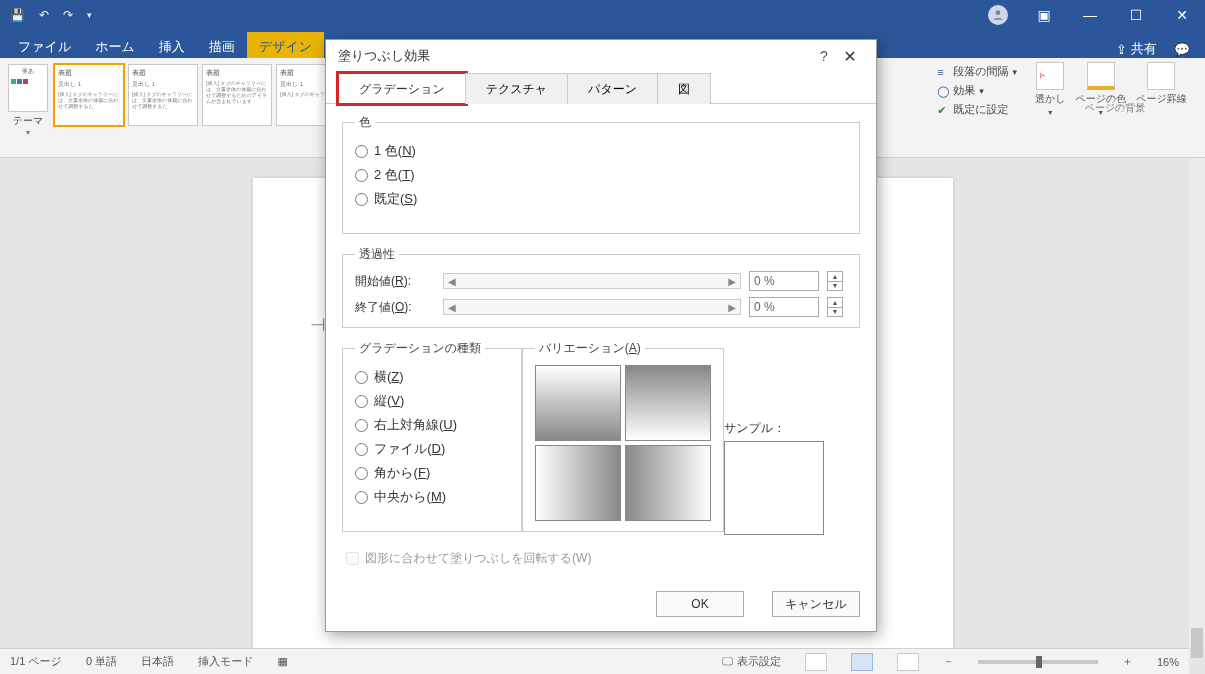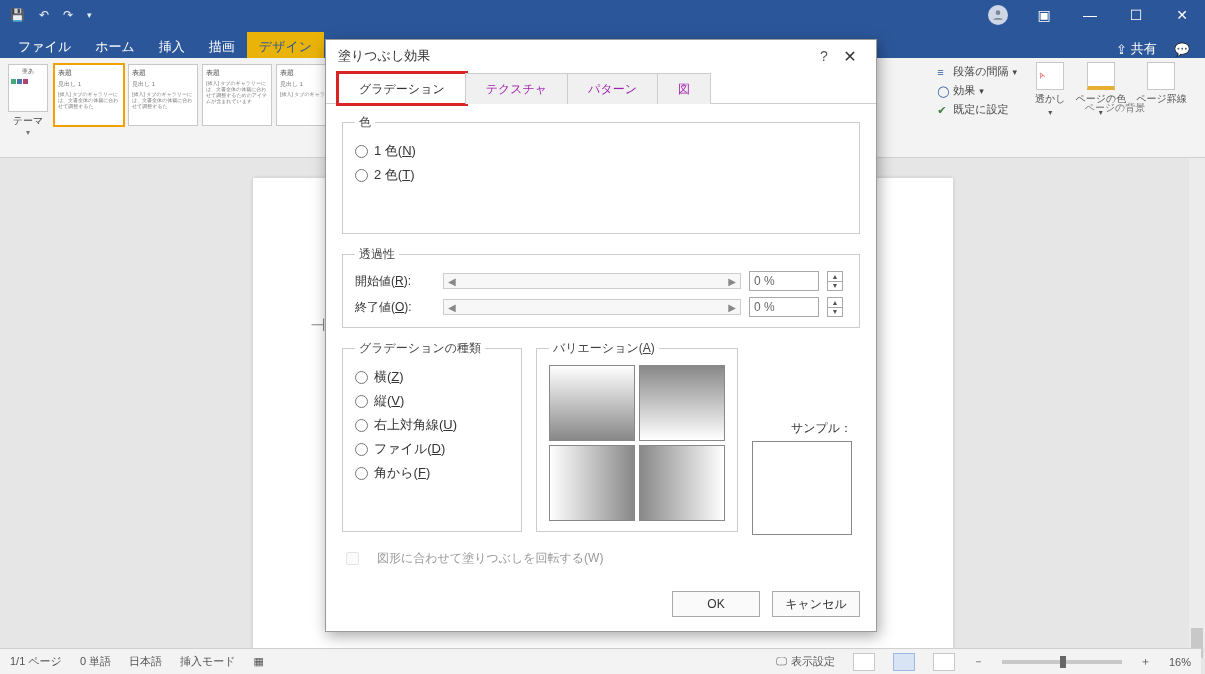--- a/index.html
+++ b/index.html
@@ -37,71 +37,71 @@
   .pagebg-group .item { display:flex; flex-direction:column; align-items:center; font-size:10px; color:#555; gap:2px; }
   .pagebg-group .item .ic { width:28px; height:28px; border:1px solid #c8c8c8; background:#fff; }
   .group-label { position:absolute; bottom:2px; font-size:10px; color:#777; width:100%; text-align:center; }
 
   
   .doc-area { position:absolute; top:158px; left:0; right:0; bottom:26px; background:#e6e6e6; display:flex; justify-content:center; overflow:hidden; }
   .page { width:700px; background:#fff; margin-top:20px; box-shadow:0 0 4px rgba(0,0,0,.15); height:500px; position:relative; }
   .cursor-mark { position:absolute; left:310px; top:314px; color:#888; font-size:18px; }
 
   
-  .statusbar { position:absolute; bottom:0; left:0; right:4px; height:26px; background:#f3f3f3; border-top:1px solid #d0d0d0; display:flex; align-items:center; font-size:11px; color:#555; padding:0 10px; gap:18px; }
+  .statusbar { position:absolute; bottom:0; left:0; right:16px; height:26px; background:#f3f3f3; border-top:1px solid #d0d0d0; display:flex; align-items:center; font-size:11px; color:#555; padding:0 10px; gap:24px; }
   .statusbar .spacer { flex:1; }
   .statusbar .viewbtn { width:22px; height:18px; border:1px solid #c8c8c8; background:#fff; }
   .statusbar .viewbtn.active { background:#d8e3f3; border-color:#9db7e0; }
   .zoom-slider { width:120px; height:4px; background:#c8c8c8; position:relative; }
   .zoom-slider .thumb { position:absolute; left:58px; top:-4px; width:6px; height:12px; background:#666; }
 
   
   .vscroll { position:absolute; right:0; top:158px; bottom:26px; width:16px; background:#ececec; }
   .vscroll .track-thumb { position:absolute; top:470px; height:30px; left:2px; right:2px; background:#c8c8c8; }
 
   
   .dialog { position:absolute; left:325px; top:18px; width:552px; background:#fff; border:1px solid #9a9a9a; box-shadow:2px 4px 14px rgba(0,0,0,.35); z-index:100;margin-top:21px; }
   .dialog .dlg-title { height:32px; display:flex; align-items:center; padding:0 12px; font-size:13px; color:#333; }
   .dialog .dlg-title .spacer { flex:1; }
   .dialog .dlg-title .help { font-size:14px; color:#555; width:24px; text-align:center; }
   .dialog .dlg-title .close { font-size:16px; color:#333; width:28px; text-align:center; }
 
   .dlg-tabs { display:flex; border-bottom:1px solid #ccc; padding-left:12px; gap:0; }
-  .dlg-tabs .t { padding:7px 20px 6px; font-size:12px; color:#a21caf; border:1px solid transparent; border-bottom:none; position:relative; top:1px; background:#f0f0f0; border-color:#ccc; margin-right:-1px; }
+  .dlg-tabs .t { padding:7px 20px 6px; font-size:12px; color:#000000; border:1px solid transparent; border-bottom:none; position:relative; top:1px; background:#f0f0f0; border-color:#ccc; margin-right:-1px; }
   .dlg-tabs .t.active { background:#fff; color:#333; }
   .dlg-tabs .t.highlighted { outline:3px solid #d82424; outline-offset:-1px; }
 
   .dlg-body { padding:10px 16px 14px; font-size:12px; color:#333; }
   fieldset { border:1px solid #ccc; padding:8px 12px 10px; margin-bottom:12px; }
   legend { padding:0 4px; font-size:12px; color:#444; }
   .radio-row { display:flex; align-items:center; gap:6px; padding:3px 0; font-size:13px; }
   .radio-row input[type=radio] { width:13px; height:13px; }
 
   .trans-grid { display:grid; grid-template-columns:80px 1fr 70px 20px; gap:6px 8px; align-items:center; }
   .trans-grid .slider { height:16px; border:1px solid #ccc; background:#f7f7f7; position:relative; display:flex; align-items:center; justify-content:space-between; padding:0 4px; }
   .trans-grid .slider .arrow { color:#888; font-size:10px; }
   .num-input { border:1px solid #aaa; height:20px; padding:0 4px; font-size:12px; color:#666; background:#fff; display:flex; align-items:center; }
   .spin { width:16px; height:20px; border:1px solid #aaa; display:flex; flex-direction:column; }
   .spin div { flex:1; display:flex; align-items:center; justify-content:center; font-size:7px; color:#555; border-bottom:1px solid #aaa; }
   .spin div:last-child { border-bottom:none; }
 
-  .lower-row { display:flex; gap:14px; }
+  .lower-row { display:flex; }
   .lower-row fieldset { flex:0 0 auto; }
   .var-grid { display:grid; grid-template-columns:86px 86px; grid-auto-rows:76px; gap:4px; }
   .var-grid .sw { border:1px solid #888; }
   .sw.g1 { background:linear-gradient(to bottom,#fff,#888); }
   .sw.g2 { background:linear-gradient(to bottom,#888,#fff); }
   .sw.g3 { background:linear-gradient(to right,#fff,#888); }
   .sw.g4 { background:linear-gradient(to right,#888,#fff); }
 
   .sample-box { width:100px; height:94px; border:1px solid #888; background:#fff; }
-  .rotate-row { display:flex; align-items:center; gap:18px; padding:6px 0 0 4px; color:#999; font-size:12px; }
+  .rotate-row { display:flex; align-items:center; gap:6px; padding:6px 0 0 4px; color:#999; font-size:12px; }
   .rotate-row input { opacity:.6; }
 
-  .dlg-buttons { display:flex; justify-content:flex-end; gap:12px; padding:10px 16px 14px; }
+  .dlg-buttons { display:flex; justify-content:flex-end; gap:28px; padding:10px 16px 14px; }
   .dlg-buttons button { width:88px; height:26px; border:1px solid #aaa; background:#fafafa; font-size:12px; color:#333; }
 
   u { text-decoration: underline; }
 </style>
 </head>
 <body>
 
 <div class="titlebar">
   <div class="qat">
     <span>💾</span>
@@ -264,20 +264,24 @@
     <fieldset style="min-height:120px;">
       <legend>色</legend>
       <label class="radio-row">
           <input type="radio" name="colors" style="">
           <span><span>1 色(</span><u>N</u><span>)</span></span>
         </label>
       <label class="radio-row">
           <input type="radio" name="colors" style="">
           <span><span>2 色(</span><u>T</u><span>)</span></span>
         </label>
+      <label class="radio-row">
+          <input type="radio" name="colors" style="">
+          <span><span>既定(</span><u>S</u><span>)</span></span>
+        </label>
     </fieldset>
 
     <fieldset>
       <legend>透過性</legend>
       <div class="trans-grid">
         <span><span>開始値(</span><u>R</u><span>):</span></span>
         <div class="slider">
             <span class="arrow">◀</span>
             <span class="arrow">▶</span>
           </div>
@@ -316,33 +320,37 @@
             <span><span>右上対角線(</span><u>U</u><span>)</span></span>
           </label>
         <label class="radio-row">
             <input type="radio" name="gtype" style="">
             <span><span>ファイル(</span><u>D</u><span>)</span></span>
           </label>
         <label class="radio-row">
             <input type="radio" name="gtype" style="">
             <span><span>角から(</span><u>F</u><span>)</span></span>
           </label>
+        <label class="radio-row">
+            <input type="radio" name="gtype" style="">
+            <span><span>中央から(</span><u>M</u><span>)</span></span>
+          </label>
       </fieldset>
 
       <fieldset style="width:200px;">
         <legend><span>バリエーション(</span><u>A</u><span>)</span></legend>
         <div class="var-grid">
           <div class="sw g1"></div>
           <div class="sw g2"></div>
           <div class="sw g3"></div>
           <div class="sw g4"></div>
         </div>
       </fieldset>
 
-      <div style="padding-top:80px;text-align:right;">
+      <div style="padding-top:80px;">
         <div style="font-size:12px; margin-bottom:4px;">サンプル：</div>
         <div class="sample-box"></div>
       </div>
     </div>
 
     <div class="rotate-row">
       <input type="checkbox" disabled="" style="">
       <span>図形に合わせて塗りつぶしを回転する(W)</span>
     </div>
   </div>

